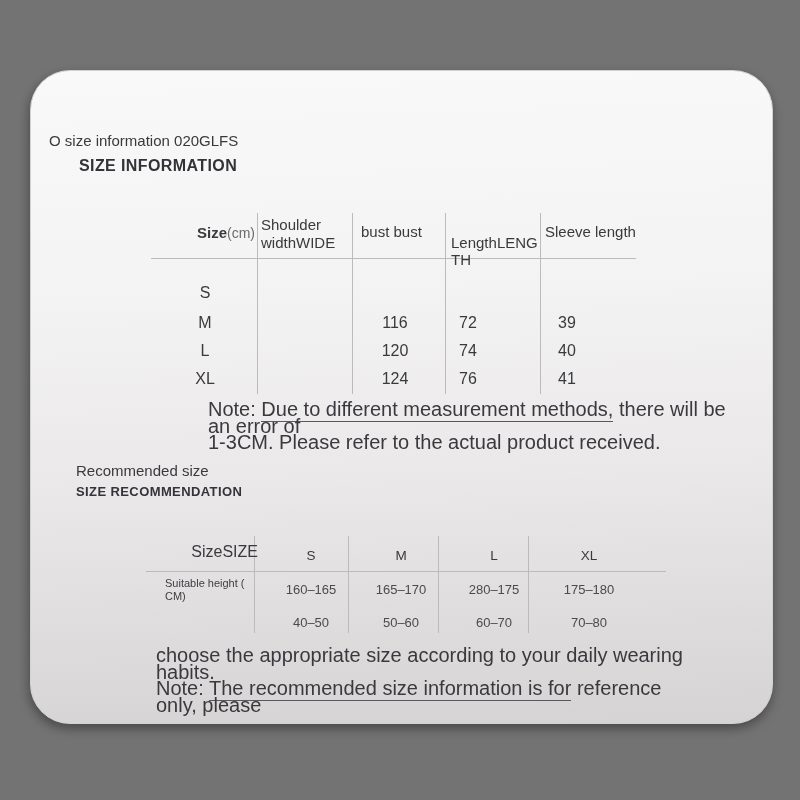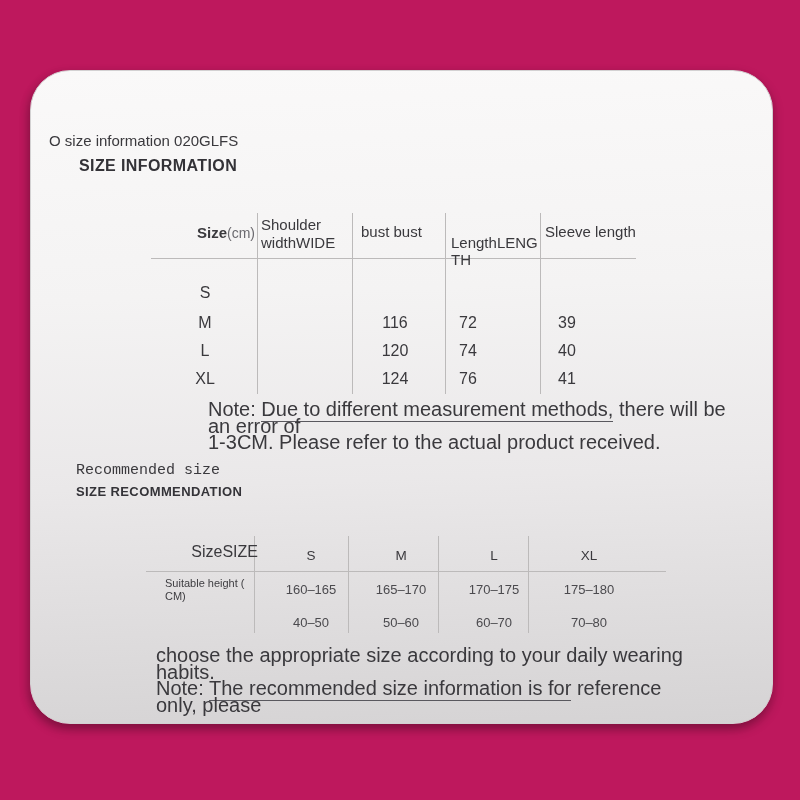--- a/index.html
+++ b/index.html
@@ -1,17 +1,17 @@
 <!DOCTYPE html>
 <html><head>
 <meta charset="utf-8">
 <style>
   html,body { margin:0; padding:0; }
   .page {
-    position:relative; width:800px; height:800px; background:#be185d;
+    position:relative; width:800px; height:800px; background:#737373;
     font-family:"Liberation Sans", sans-serif; color:#3a393d; overflow:hidden;
   }
   .card {
     position:absolute; left:30px; top:70px; width:741px; height:652px;
     border-radius:40px;
     background:linear-gradient(178deg,#faf9f9 0%,#f4f3f3 34%,#eae8e9 62%,#d5d3d4 100%);
     border:1px solid #d3d1d2;
     box-shadow:0 5px 11px rgba(0,0,0,0.28), -3px 4px 8px rgba(0,0,0,0.10);
   }
   .abs { position:absolute; }
@@ -35,21 +35,21 @@
   .c-bust { left:324px; width:80px; }
   .c-len  { left:397px; width:80px; }
   .c-slv  { left:496px; width:80px; }
   .r0 { top:213px; } .r1 { top:243px; } .r2 { top:271px; } .r3 { top:299px; }
 
   .note { font-size:20px; line-height:16.5px; color:#3a393d; }
   .note1 { left:177px; top:330px; width:520px; }
   .note2 { left:125px; top:576px; width:540px; }
   .u { border-bottom:1px solid #59585e; padding-bottom:0.5px; }
 
-  .rec-sub { left:45px; top:391px; font-size:15px;font-family:Liberation Mono, monospace; }
+  .rec-sub { left:45px; top:391px; font-size:15px; }
   .rec-main { left:45px; top:413px; font-size:13px; font-weight:700; letter-spacing:0.4px; color:#343338; }
 
   
   .t2-sizecol { left:127px; top:472px; width:100px; text-align:right; font-size:16px; }
   .t2-head { top:477px; width:80px; text-align:center; font-size:13.5px; }
   .h-s { left:240px; } .h-m { left:330px; } .h-l { left:423px; } .h-xl { left:518px; }
   .t2-val { width:80px; text-align:center; font-size:13px; color:#4b4a4e; }
   .vr1 { top:511px; } .vr2 { top:544px; }
   .t2-hlabel { left:134px; top:506px; font-size:11px; line-height:13px; color:#3e3d41; }
   .t2-wlabel { left:134px; top:536px; font-size:13.5px; line-height:16px; }
@@ -113,21 +113,21 @@
     <div class="abs t2-head h-m">M</div>
     <div class="abs t2-head h-l">L</div>
     <div class="abs t2-head h-xl">XL</div>
 
     <div class="abs t2-hlabel">
       <div>Suitable height (</div>
       <div>CM)</div>
     </div>
     <div class="abs t2-val h-s vr1">160–165</div>
     <div class="abs t2-val h-m vr1">165–170</div>
-    <div class="abs t2-val h-l vr1">170–175</div>
+    <div class="abs t2-val h-l vr1">280–175</div>
     <div class="abs t2-val h-xl vr1">175–180</div>
 
     <div class="abs t2-val h-s vr2">40–50</div>
     <div class="abs t2-val h-m vr2">50–60</div>
     <div class="abs t2-val h-l vr2">60–70</div>
     <div class="abs t2-val h-xl vr2">70–80</div>
 
     <div class="abs note note2">
       <div>choose the appropriate size according to your daily wearing habits.</div>
       <div><span>Note: </span><span class="u">The recommended size information is for</span><span> reference only, please</span></div>

